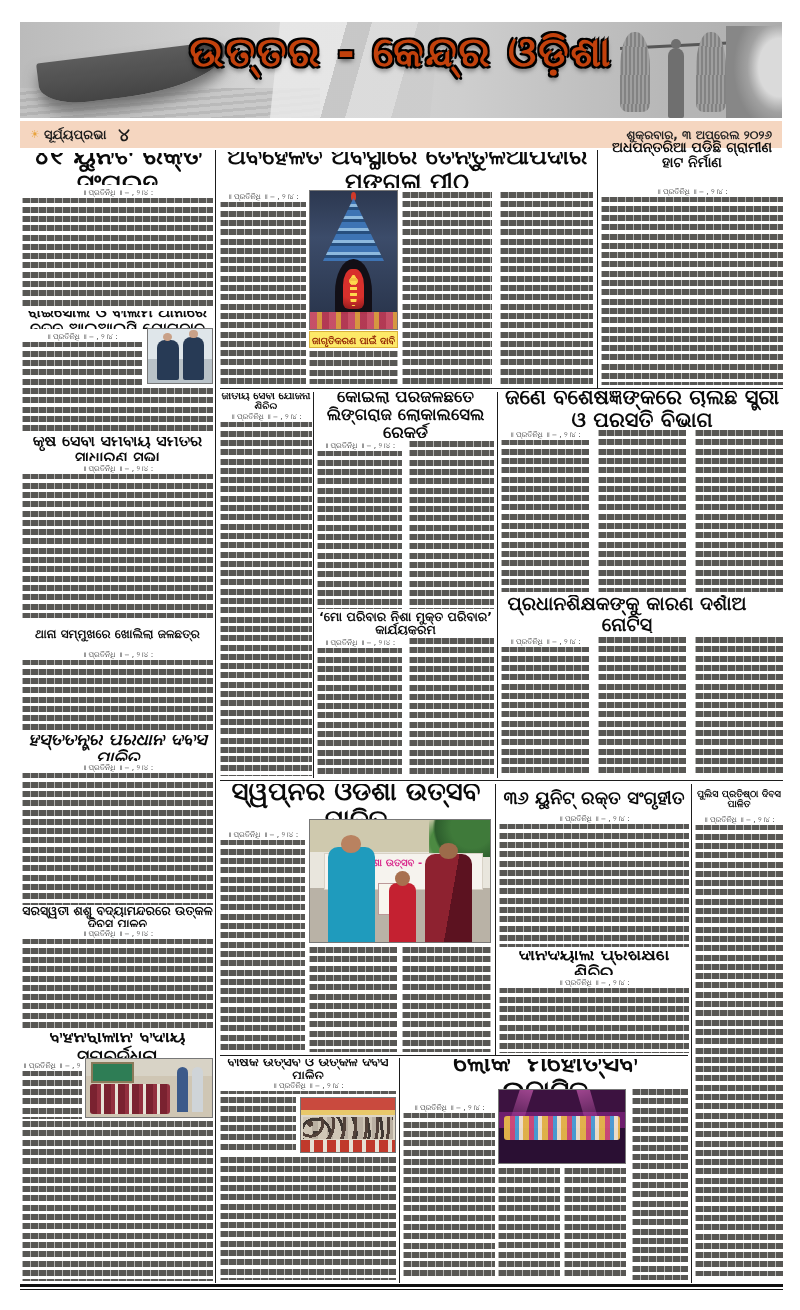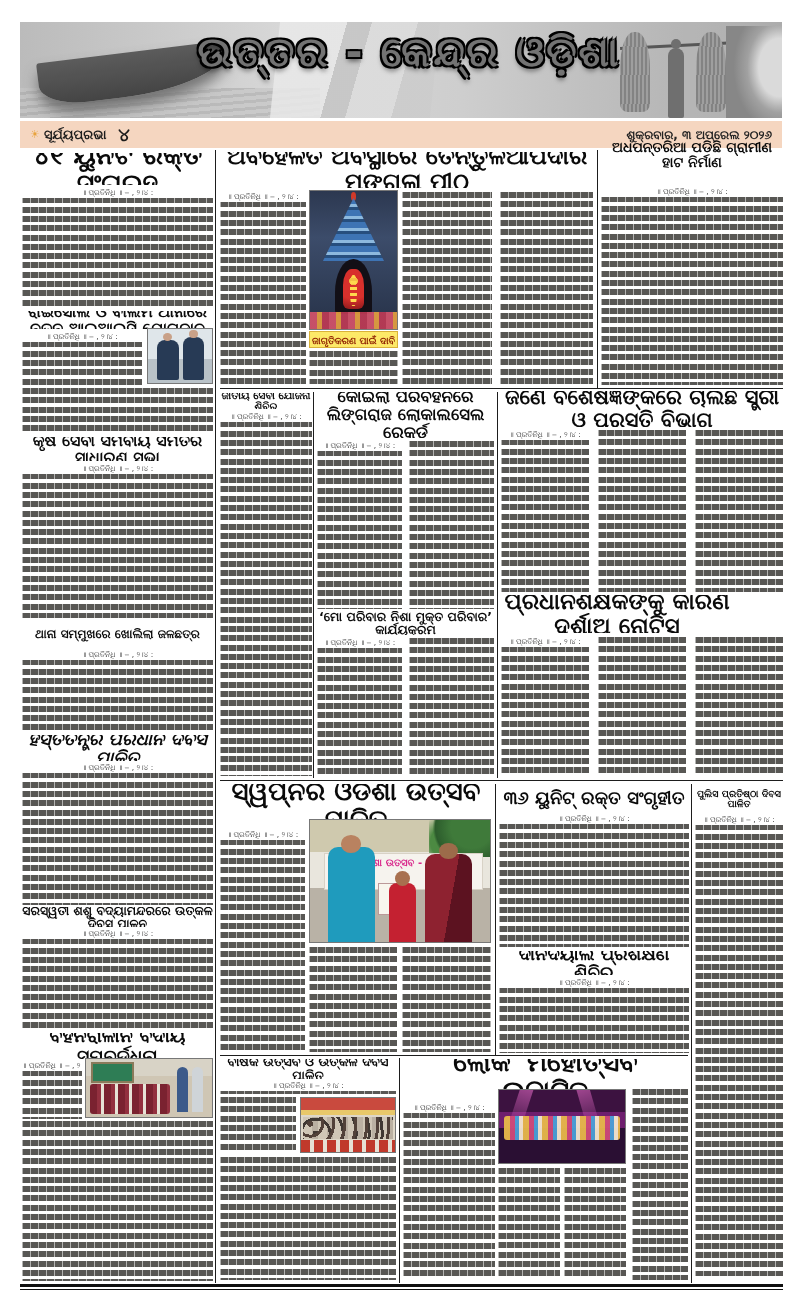--- a/index.html
+++ b/index.html
@@ -26,22 +26,22 @@
   .flag { left:255px; top:0; width:160px; height:96px; transform:skewX(-6deg);
     background:linear-gradient(100deg,#e9ebed 0 38%,#c3c7cb 38% 52%,#dcdfe2 52% 78%,#cbced2 78%); opacity:.85; }
   .bundle { top:10px; width:30px; height:80px; border-radius:45% 45% 8px 8px;
     background:repeating-linear-gradient(92deg,#9aa0a6 0 2px,#7e848b 2px 4px); }
   .carrier { left:648px; top:26px; width:16px; height:70px; background:#6a6f75; border-radius:8px 8px 2px 2px; }
   .carrier:before { content:""; position:absolute; left:3px; top:-9px; width:10px; height:10px; border-radius:50%; background:#6a6f75; }
   .pole { left:600px; top:22px; width:118px; height:3px; background:#53575d; transform:rotate(-3deg); }
   .elder { left:706px; top:4px; width:76px; height:92px;
     background:radial-gradient(ellipse 60% 70% at 70% 45%,#d9dcdf 0 45%,#9da2a8 70%,#83888e); }
   .banner-title {
-    left:28px; top:52px; width:762px; text-align:center; font-size:41px; font-weight:800;
-    color:#737373; letter-spacing:2px; white-space:nowrap;
+    left:20px; top:52px; width:762px; text-align:center; font-size:41px; font-weight:800;
+    color:#c2410c; letter-spacing:2px; white-space:nowrap;
     text-shadow:-2px -2px 0 #000,2px -2px 0 #000,-2px 2px 0 #000,2px 2px 0 #000,0 4px 5px rgba(0,0,0,.55);
     transform:translateY(-50%);
   }
 
   
   .dateband { left:20px; top:121px; width:762px; height:27px; background:#f5d6c0;
     display:flex; align-items:center; justify-content:space-between; padding:0 10px; }
   .pub { display:flex; align-items:center; gap:4px; font-weight:800; font-size:13px; color:#1c1c1c; }
   .sun { color:#e8a33d; font-size:11px; }
   .pagenum { font-size:18px; font-weight:800; margin-left:8px; }
@@ -221,42 +221,42 @@
 
 <div class="abs hrule" style="left:220px;top:388px;width:563px;"></div>
 
 <div class="abs headline" style="left:220px;top:393px;width:92px;height:16px;font-size:10.5px;">ଜାତୀୟ ସେବା ଯୋଜନା ଶିବିର</div>
 <div class="abs fake-text" style="left:220px;top:412px;width:92px;height:364px;">
     <span class="dateline">॥ ପ୍ରତିନିଧି ॥ ‒ , ୨।୪ :</span>
   </div>
 
 <div class="abs vrule" style="left:313px;top:392px;height:386px;"></div>
 
-<div class="abs headline" style="left:317px;top:392px;width:177px;height:46px;font-size:16.5px;">କୋଇଲା ପରିବହନରେ ଲିଙ୍ଗରାଜ ଲୋକାଲସେଲ ରେକର୍ଡ</div>
+<div class="abs headline" style="left:317px;top:392px;width:177px;height:46px;font-size:16.5px;">କୋଇଲା ପରିଜଳଛତେ ଲିଙ୍ଗରାଜ ଲୋକାଲସେଲ ରେକର୍ଡ</div>
 <div class="abs fake-text" style="left:317px;top:441px;width:85px;height:168px;">
     <span class="dateline">॥ ପ୍ରତିନିଧି ॥ ‒ , ୨।୪ :</span>
   </div>
 <div class="abs fake-text" style="left:409px;top:441px;width:85px;height:168px;"></div>
 
 <div class="abs headline" style="left:317px;top:611px;width:177px;height:24px;font-size:12.5px;">‘ମୋ ପରିବାର ନିଶା ମୁକ୍ତ ପରିବାର’ କାର୍ଯ୍ୟକ୍ରମ</div>
 <div class="abs fake-text" style="left:317px;top:638px;width:85px;height:139px;">
     <span class="dateline">॥ ପ୍ରତିନିଧି ॥ ‒ , ୨।୪ :</span>
   </div>
 <div class="abs fake-text" style="left:409px;top:638px;width:85px;height:139px;"></div>
 
 <div class="abs vrule" style="left:497px;top:392px;height:386px;"></div>
 
 <div class="abs headline" style="left:501px;top:391px;width:282px;height:36px;font-size:21px;">ଜଣେ ବିଶେଷଜ୍ଞଙ୍କରେ ଚାଲିଛି ସ୍ତ୍ରୀ ଓ ପ୍ରସୂତି ବିଭାଗ</div>
 <div class="abs fake-text" style="left:501px;top:430px;width:88px;height:162px;">
     <span class="dateline">॥ ପ୍ରତିନିଧି ॥ ‒ , ୨।୪ :</span>
   </div>
 <div class="abs fake-text" style="left:598px;top:430px;width:88px;height:162px;"></div>
 <div class="abs fake-text" style="left:695px;top:430px;width:88px;height:162px;"></div>
 
-<div class="abs headline" style="left:476px;top:595px;width:282px;height:38px;font-size:23px;">ପ୍ରଧାନଶିକ୍ଷକଙ୍କୁ କାରଣ ଦର୍ଶାଅ ନୋଟିସ୍</div>
+<div class="abs headline" style="left:486px;top:595px;width:282px;height:38px;font-size:19px;">ପ୍ରଧାନଶିକ୍ଷକଙ୍କୁ କାରଣ ଦର୍ଶାଅ ନୋଟିସ୍</div>
 <div class="abs fake-text" style="left:501px;top:637px;width:88px;height:140px;">
     <span class="dateline">॥ ପ୍ରତିନିଧି ॥ ‒ , ୨।୪ :</span>
   </div>
 <div class="abs fake-text" style="left:598px;top:637px;width:88px;height:140px;"></div>
 <div class="abs fake-text" style="left:695px;top:637px;width:88px;height:140px;"></div>
 
 <div class="abs hrule" style="left:220px;top:780px;width:563px;"></div>
 
 <div class="abs headline" style="left:220px;top:784px;width:272px;height:42px;font-size:26px;">ସ୍ୱପ୍ନର ଓଡିଶା ଉତ୍ସବ ପାଳିତ</div>
 <div class="abs fake-text" style="left:220px;top:830px;width:85px;height:222px;">

